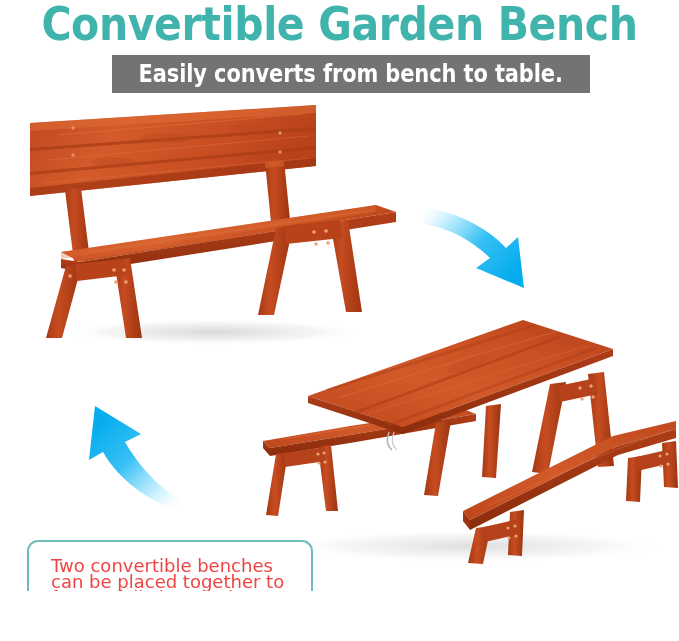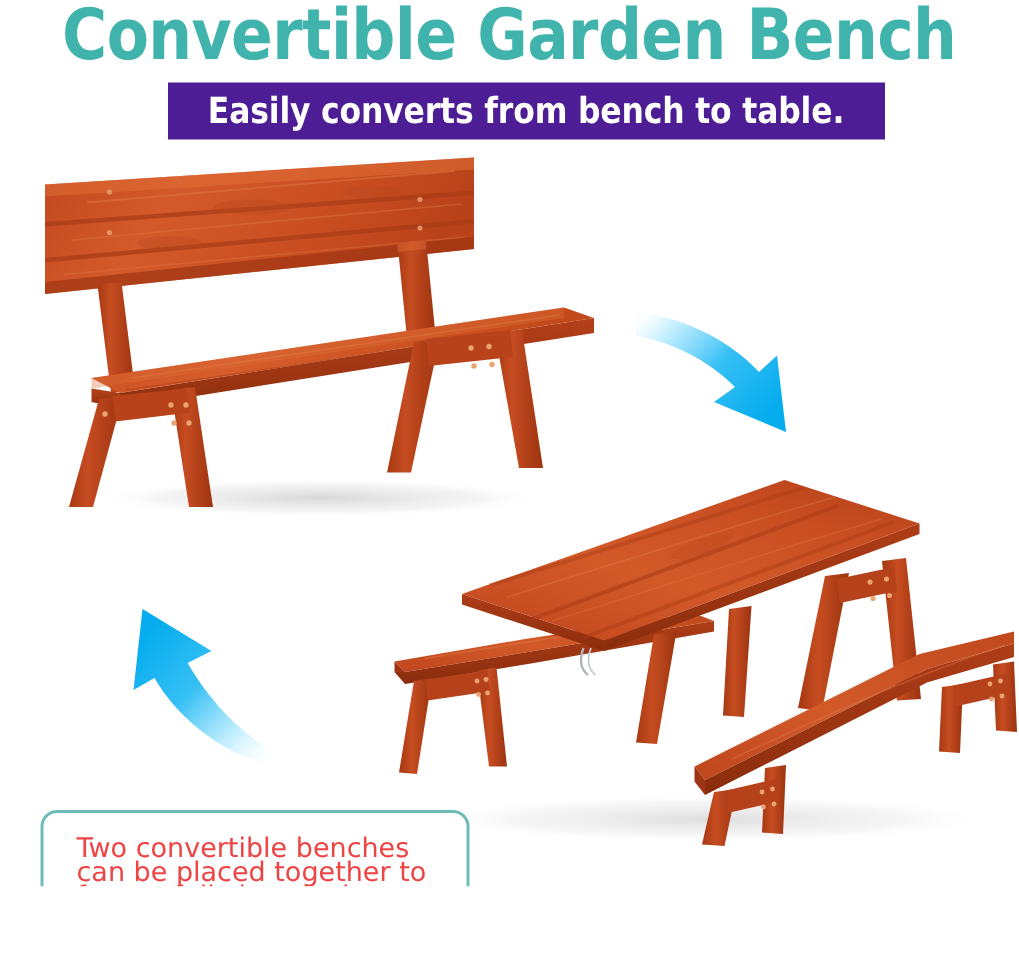--- a/index.html
+++ b/index.html
@@ -35,21 +35,21 @@
     transform-origin: 50% 50%;
   }
 
   
   .subbanner {
     position: absolute;
     left: 112px;
     top: 55px;
     width: 478px;
     height: 38px;
-    background: #4c1d95;
+    background: #737373;
     display: flex;
     align-items: center;
     justify-content: center;
   }
   .subbanner-text {
     font-family: "Liberation Sans Narrow", "DejaVu Sans Condensed", "Liberation Sans", sans-serif;
     font-weight: bold;
     font-size: 24px;
     color: #ffffff;
     letter-spacing: -0.1px;

